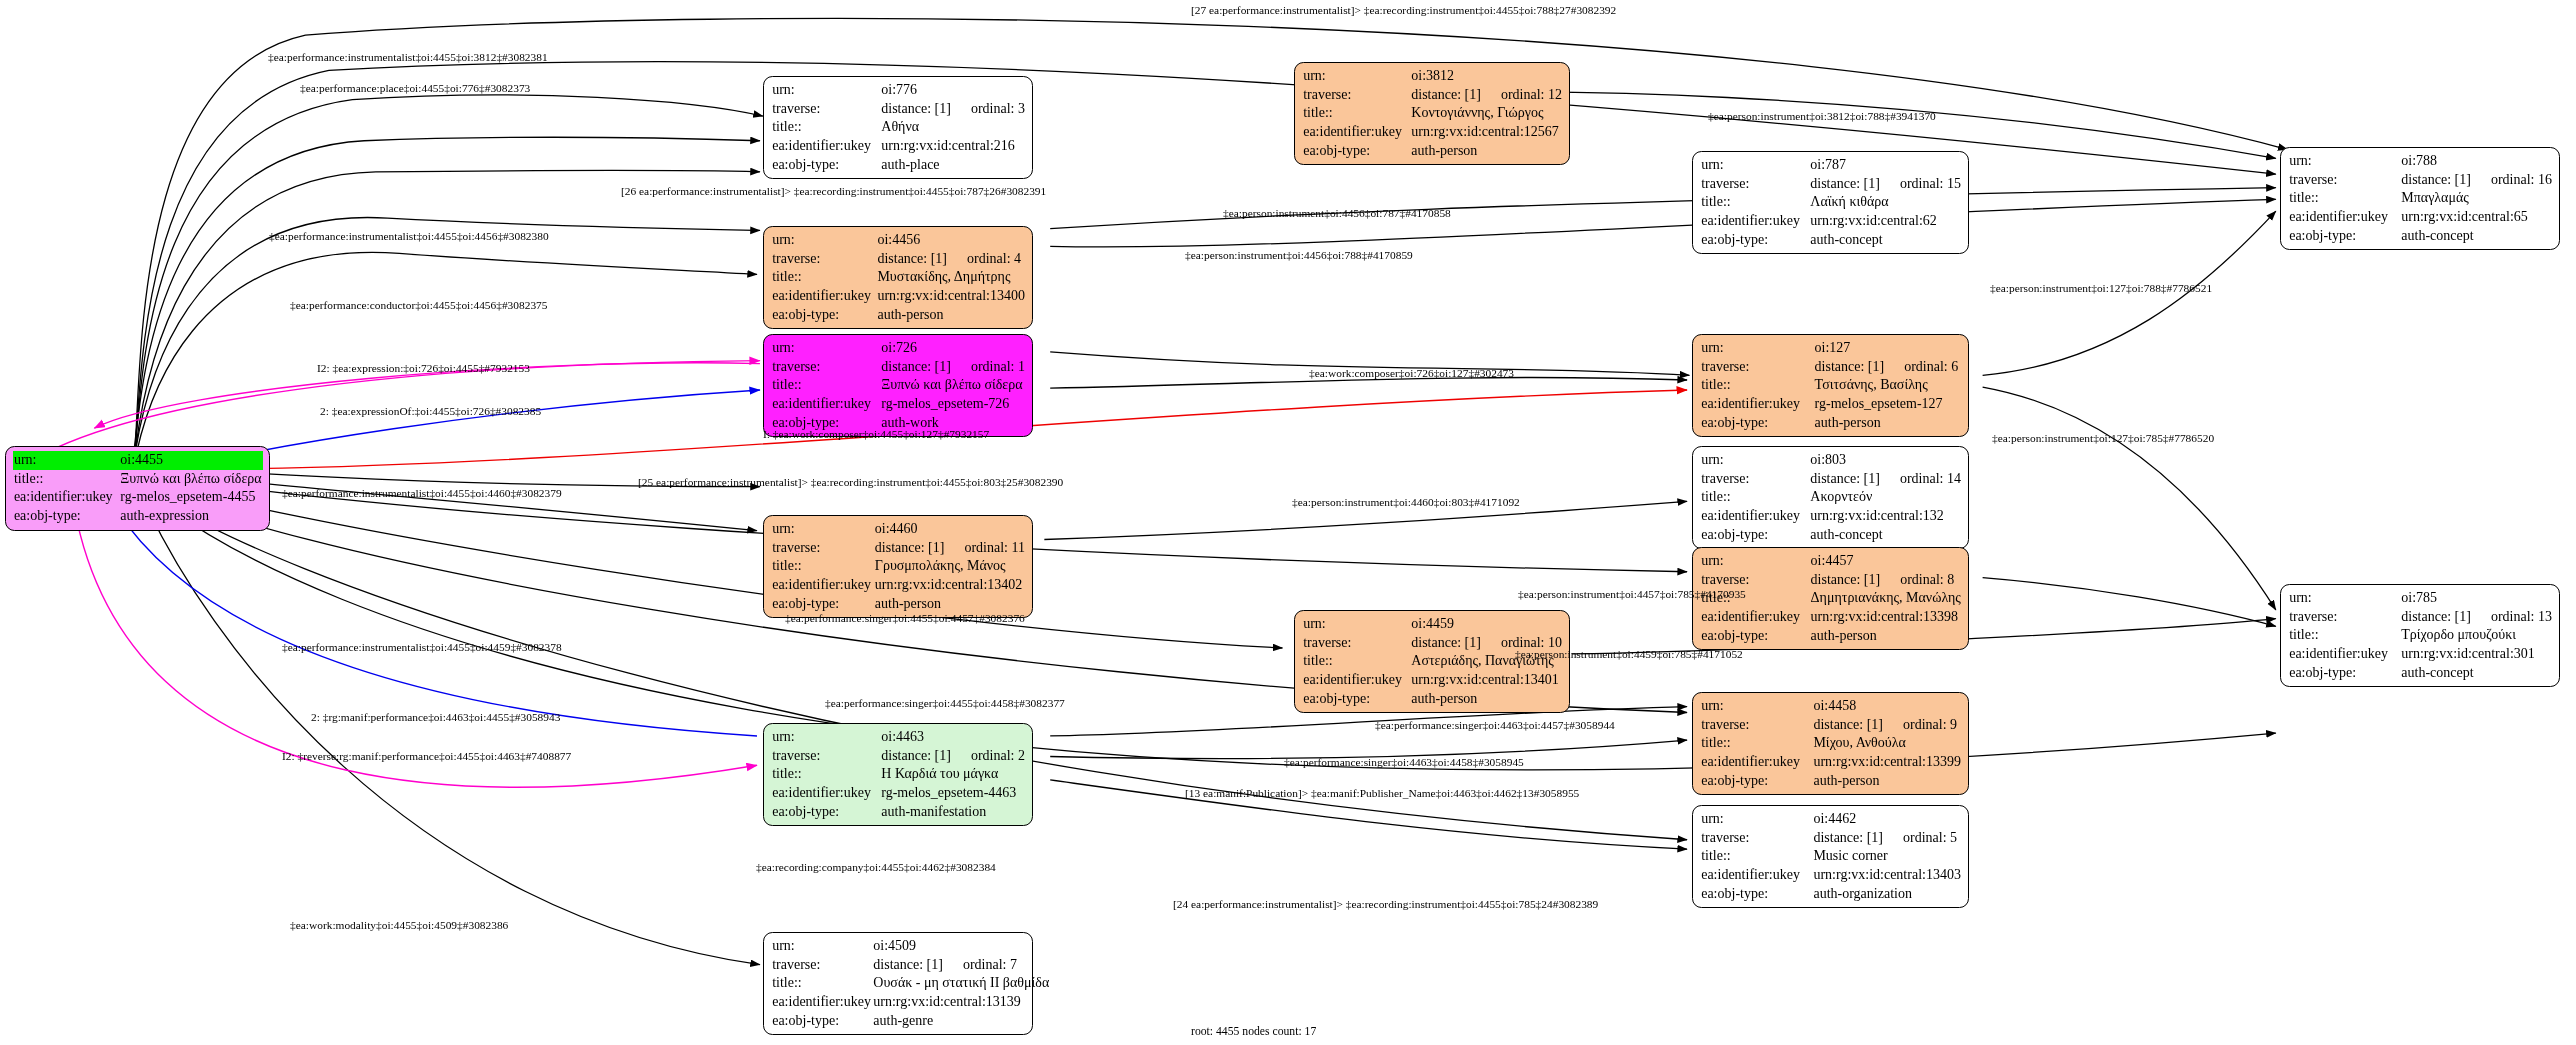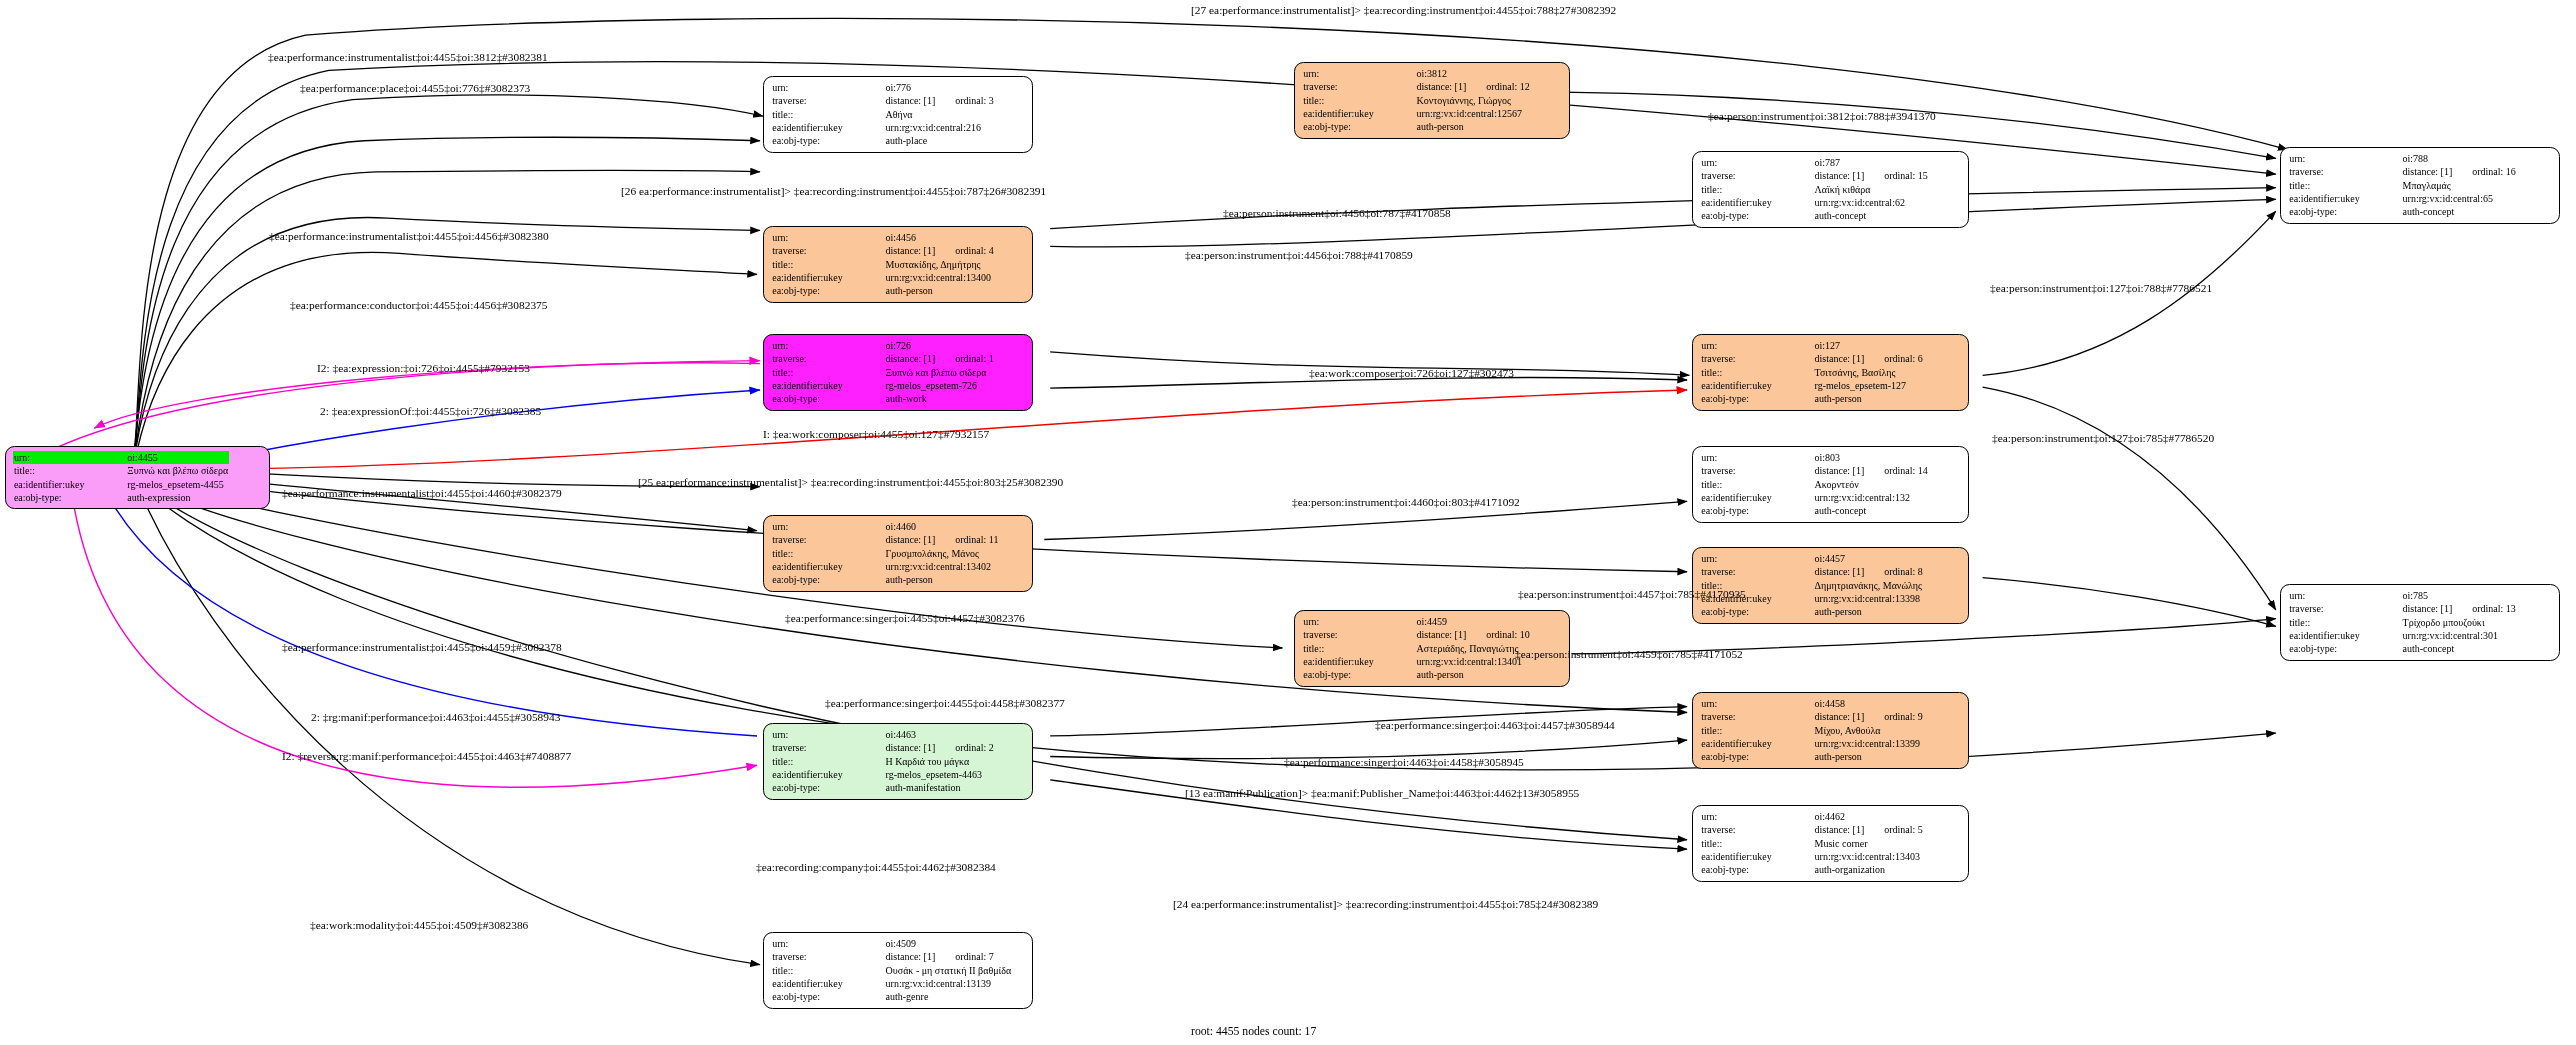--- a/index.html
+++ b/index.html
@@ -1,21 +1,21 @@
 <!DOCTYPE html>
 <html style="font-size:9.4px"><head>
 <meta charset="utf-8">
 <style>
   html,body{margin:0;padding:0;background:#ffffff;}
   #stage{position:relative;width:2576px;height:1045px;background:#fff;
          font-family:"Liberation Serif", serif;overflow:hidden;}
   svg.edges{position:absolute;left:0;top:0;width:2576px;height:1045px;}
   .node{position:absolute;border:1.5px solid #000;border-radius:9.4px;
         box-sizing:border-box;background:#fff;padding:4.1px 5.9px 4.1px 7px;}
-  .node table{border-collapse:collapse;font-size:10px;line-height:1.33;}
+  .node table{border-collapse:collapse;font-size:14px;line-height:1.33;}
   .node td{padding:0 1.2px;white-space:nowrap;vertical-align:top;}
   .k{width:111px;}
   .v{}
   .trav-ord{padding-left:20px;}
   .node.urnhl .urnrow td{background:#00ee00;}
   .node.hl-expr{background:#f99df9;}
   .node.hl-work{background:#ff20ff;}
   .node.hl-person{background:#fac69a;}
   .node.hl-manif{background:#d5f5d5;}
   .elabel{position:absolute;font-size:11.4px;white-space:nowrap;color:#000;}
@@ -564,17 +564,17 @@
   <div class="elabel" style="left:282px;top:641px;">‡ea:performance:instrumentalist‡oi:4455‡oi:4459‡#3082378</div>
   <div class="elabel" style="left:1515px;top:648px;">‡ea:person:instrument‡oi:4459‡oi:785‡#4171052</div>
   <div class="elabel" style="left:825px;top:697px;">‡ea:performance:singer‡oi:4455‡oi:4458‡#3082377</div>
   <div class="elabel" style="left:1375px;top:711px;margin-top:8px;">‡ea:performance:singer‡oi:4463‡oi:4457‡#3058944</div>
   <div class="elabel" style="left:311px;top:711px;">2: ‡rg:manif:performance‡oi:4463‡oi:4455‡#3058943</div>
   <div class="elabel" style="left:1284px;top:756px;">‡ea:performance:singer‡oi:4463‡oi:4458‡#3058945</div>
   <div class="elabel" style="left:282px;top:750px;">I2: ‡reverse:rg:manif:performance‡oi:4455‡oi:4463‡#7408877</div>
   <div class="elabel" style="left:1185px;top:787px;">[13 ea:manif:Publication]&gt; ‡ea:manif:Publisher_Name‡oi:4463‡oi:4462‡13#3058955</div>
   <div class="elabel" style="left:756px;top:861px;">‡ea:recording:company‡oi:4455‡oi:4462‡#3082384</div>
   <div class="elabel" style="left:1173px;top:898px;">[24 ea:performance:instrumentalist]&gt; ‡ea:recording:instrument‡oi:4455‡oi:785‡24#3082389</div>
-  <div class="elabel" style="left:310px;top:919px;">‡ea:work:modality‡oi:4455‡oi:4509‡#3082386</div>
+  <div class="elabel" style="left:290px;top:919px;">‡ea:work:modality‡oi:4455‡oi:4509‡#3082386</div>
 
   <div class="footer" style="left:1191px;top:1025px;">root: 4455 nodes count: 17</div>
 </div>
 
 
 </body></html>

